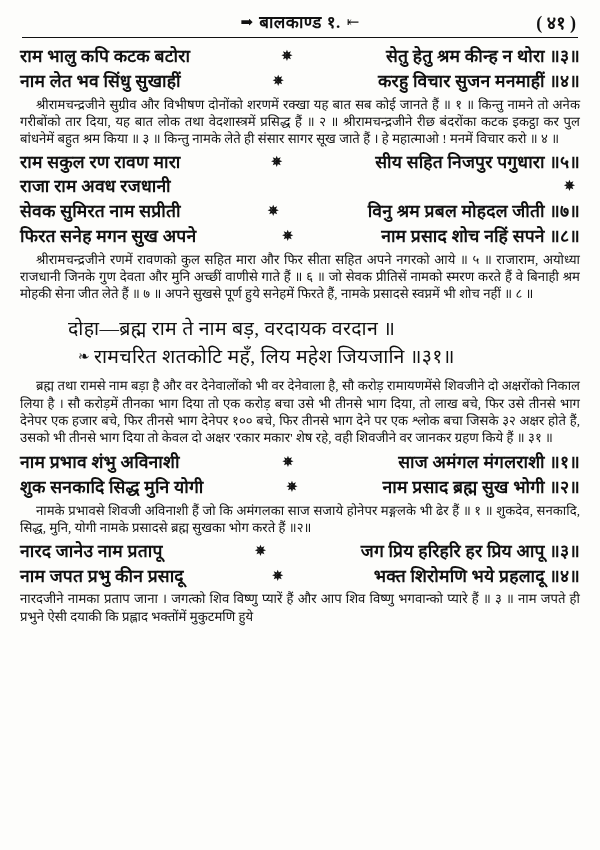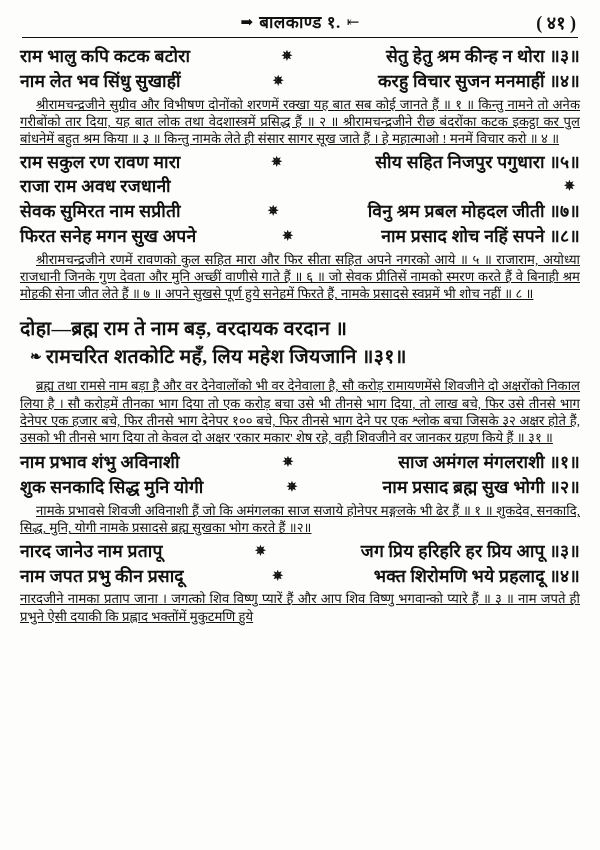--- a/index.html
+++ b/index.html
@@ -88,35 +88,35 @@
     top: -2px;
   }
   
   .prose {
     font-size: 13.1px;
     line-height: 1.32;
     text-align: justify;
     padding: 2px 20px 2px 20px;
     text-indent: 16px;
     letter-spacing: 0.05px;
-    text-decoration: underline;
   }
   .prose.noindent {
     text-indent: 0;
   }
   
   .doha {
     padding: 6px 20px 2px 20px;
   }
   .doha-line {
     font-size: 19.5px;
-    font-weight: bold;
+    font-weight: normal;
     line-height: 1.45;
     white-space: nowrap;
     letter-spacing: 0.3px;
+    margin-left: 48px;
   }
   .doha-line .ornament {
     font-size: 14px;
     padding-right: 4px;
     position: relative;
     top: -2px;
   }
   .doha-line.second {
     padding-left: 10px;
   }

